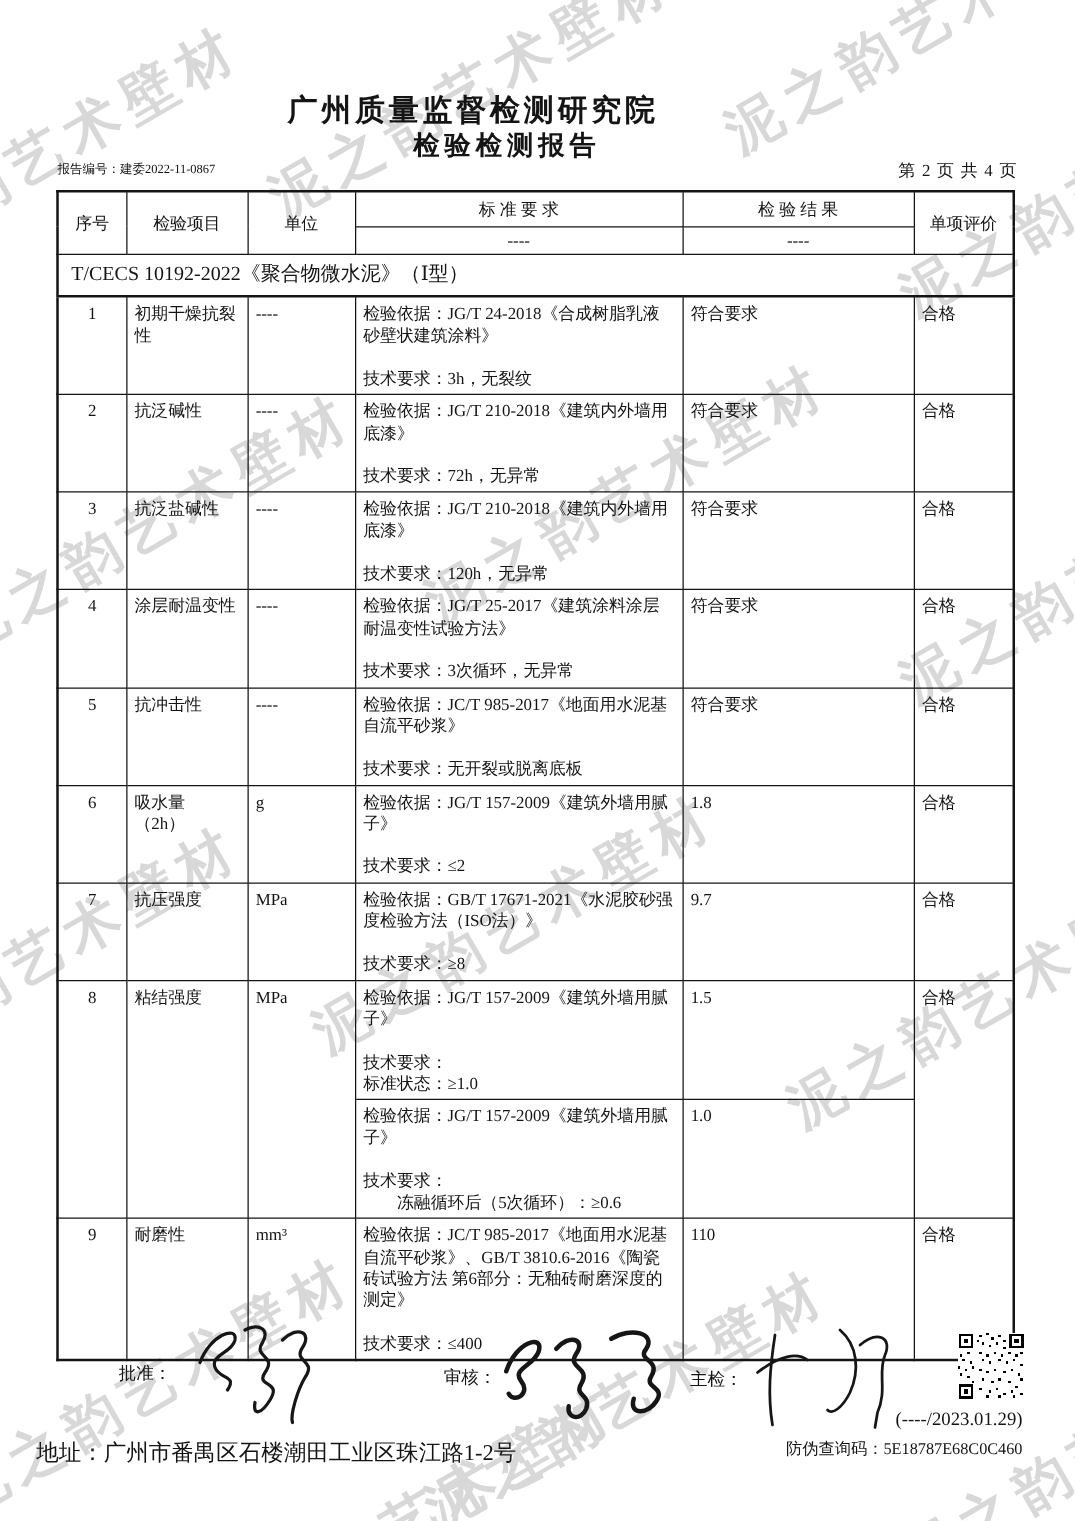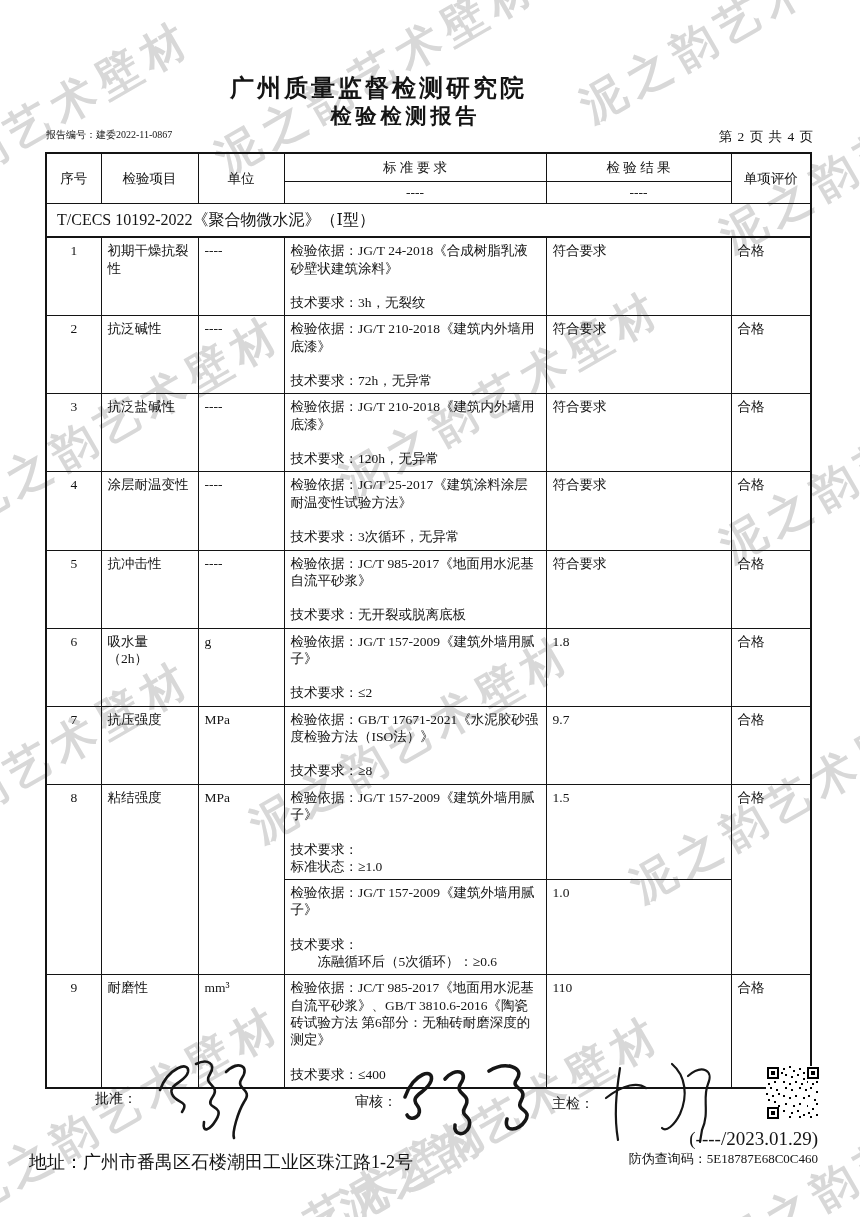--- a/index.html
+++ b/index.html
@@ -29,21 +29,21 @@
   tr.section td{font-size:16px;vertical-align:middle;padding:4px 10px;white-space:normal;
                 border-bottom:2px solid #141414;}
   tr.rh62{height:62px;} tr.rh74{height:74px;} tr.rh88{height:88px;}
   td.c-no{text-align:center;}
   
   .sig-label{position:absolute;font-size:14px;}
   .sig{position:absolute;}
   .sig path{fill:none;stroke:#161616;stroke-linecap:round;stroke-linejoin:round;}
   .qr{position:absolute;left:766px;top:1066px;width:54px;height:54px;}
   .addr{position:absolute;left:29px;top:1150px;font-size:18px;}
-  .date-note{position:absolute;right:42px;top:1128px;font-size:19px;text-align:right;}
+  .date-note{position:absolute;right:42px;top:1128px;font-size:15px;text-align:right;}
   .anti{position:absolute;right:42px;top:1150px;font-size:13px;text-align:right;}
 </style>
 </head>
 <body>
 
 <div class="page">
 
   <div class="wm-layer">
     <span class="wm" style="left:-150px;top:95px">泥之韵艺术壁材</span>
     <span class="wm" style="left:195px;top:42px">泥之韵艺术壁材</span>

